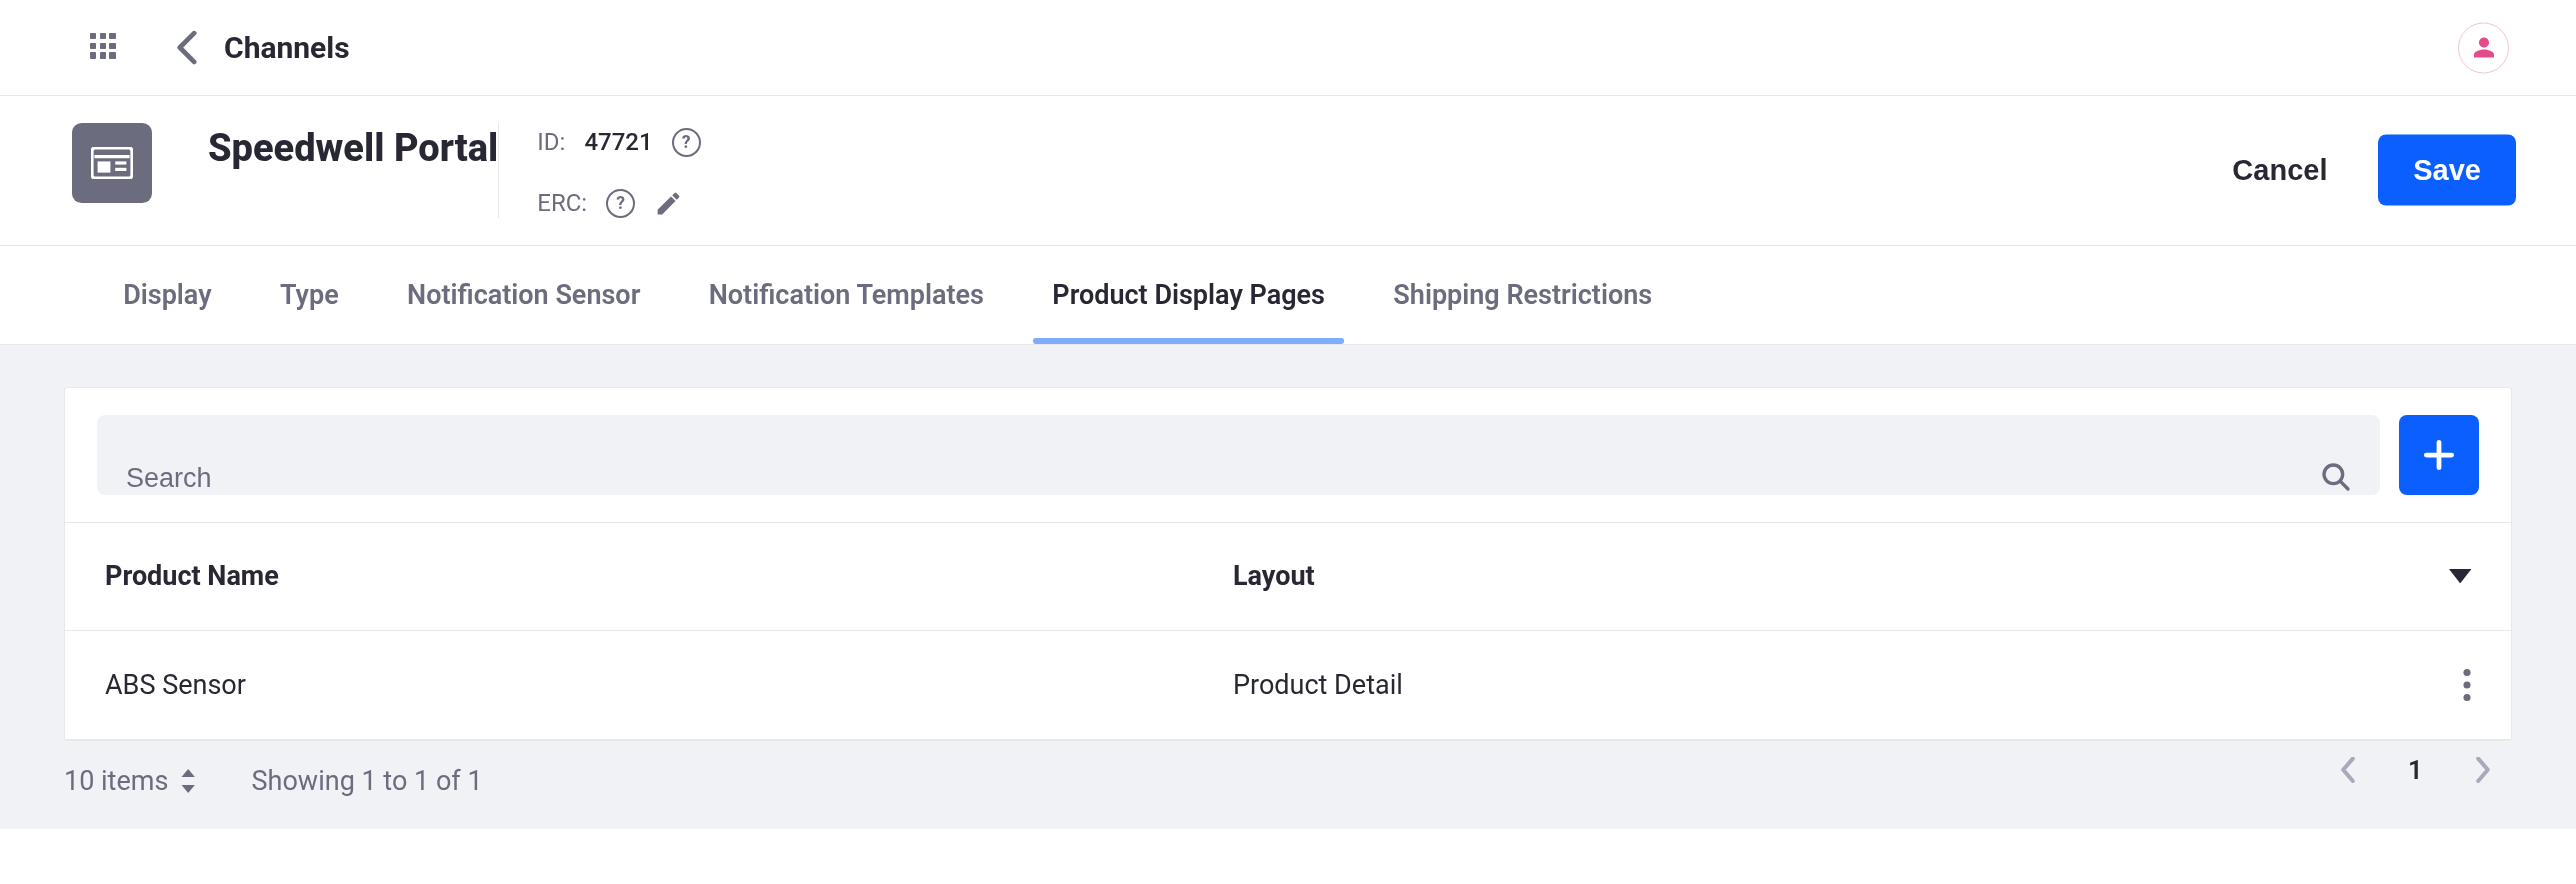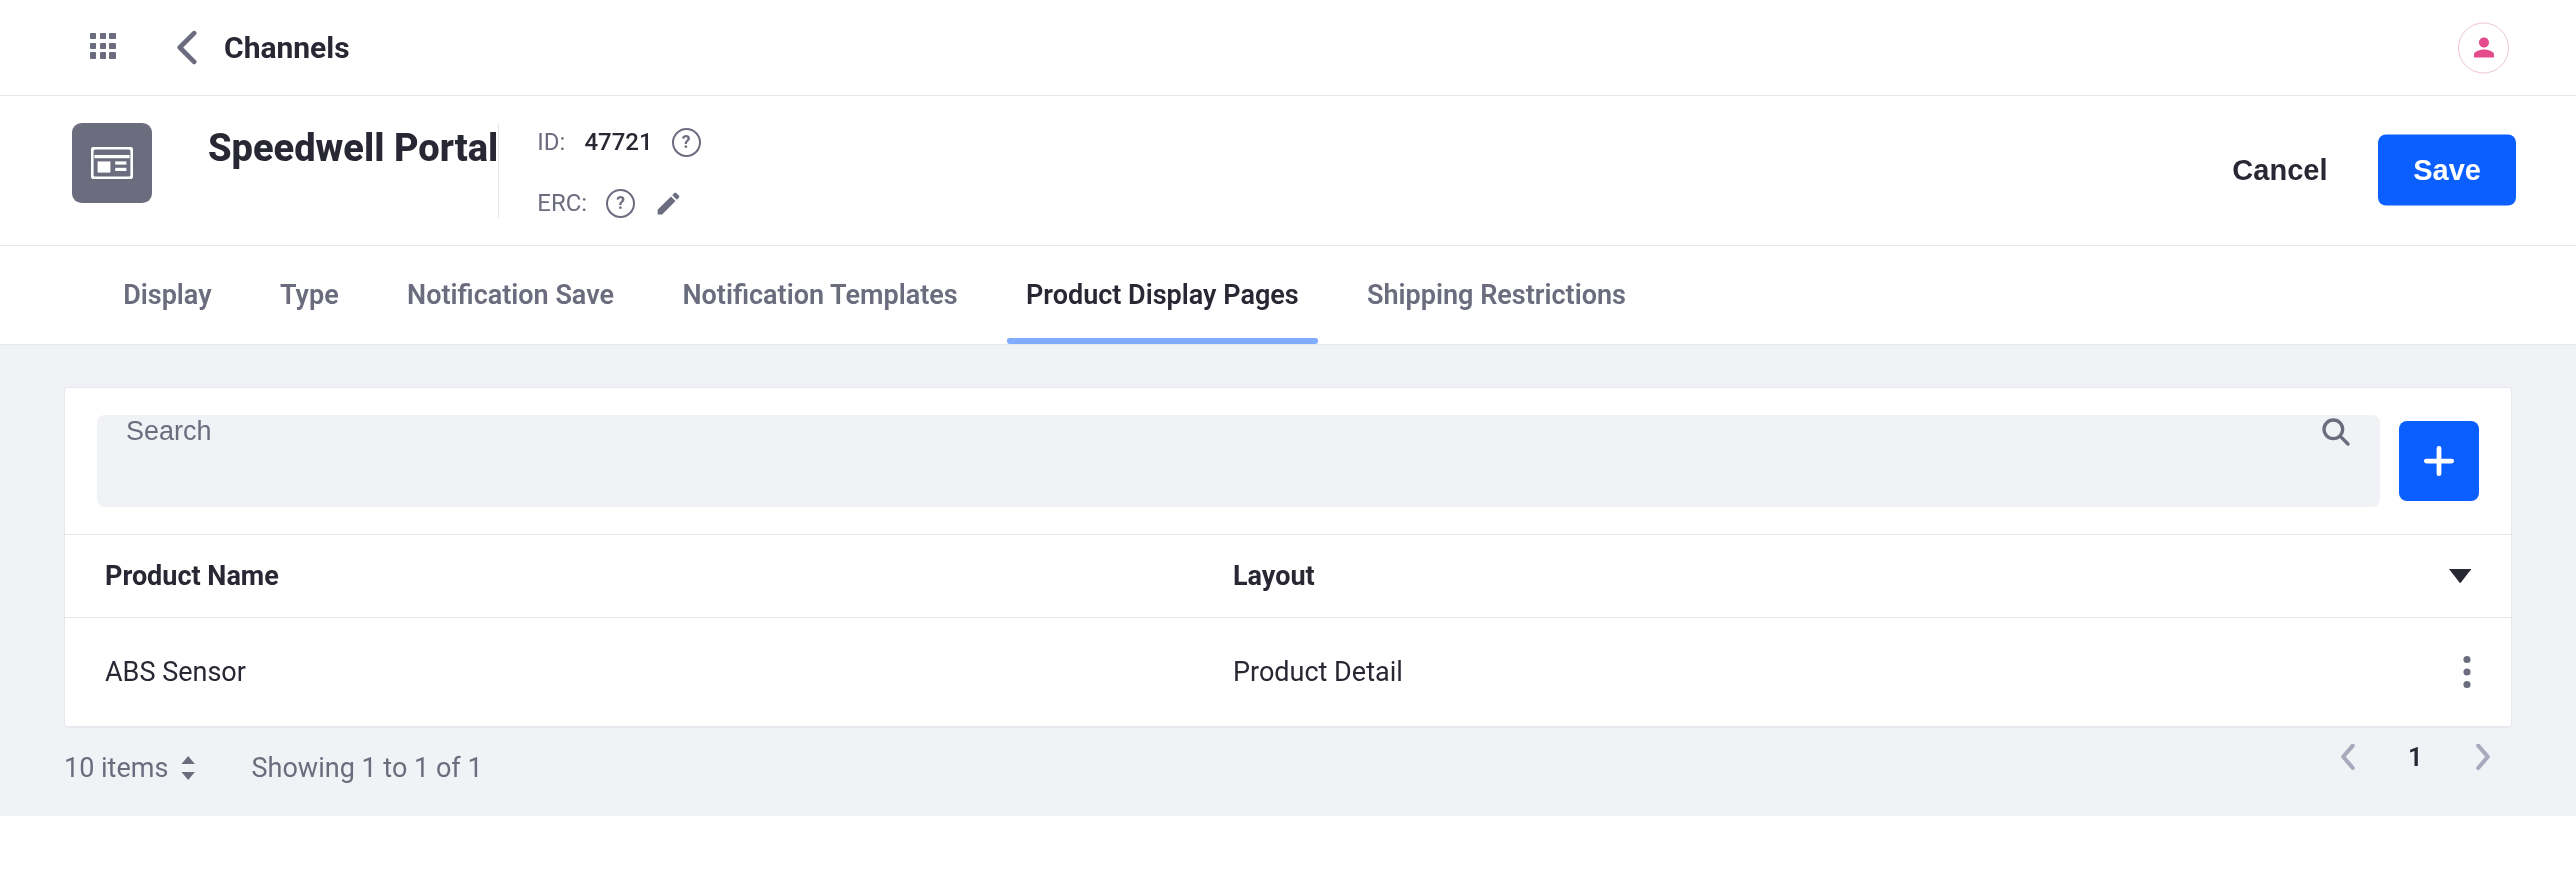--- a/index.html
+++ b/index.html
@@ -140,24 +140,24 @@
   .panel {
     background:#fff;
     border:0.8px solid #e7e7ed;
     border-radius:3.2px;
   }
   .panel-search {
     padding: 27px 32px;
     display:flex; align-items:center; gap: 19px;
   }
   .search-box {
-    flex:1; height:92px;
+    flex:1; height:80px;
     background:#f1f2f5;
     border-radius:8px;
-    display:flex; align-items:flex-start;
+    display:flex; align-items:flex-end;
     padding: 0 27px;
     position:relative;
   }
   .search-box input {
     flex:1; background:transparent; border:none; outline:none;
     font-size:27px; color:#6b6c7e;
   }
   .search-box input::placeholder { color:#6b6c7e; }
   .search-box .mag {
     color:#6b6c7e; width:35px; height:35px; display:flex; align-items:center; justify-content:center;
@@ -166,21 +166,21 @@
   .add-btn {
     width:80px; height:80px; border-radius:8px;
     background:#0b5fff; display:flex; align-items:center; justify-content:center;
     cursor:pointer;
   }
   .add-btn svg { color:#fff; }
 
   .thead {
     display:flex; align-items:center;
     padding: 0 40px;
-    height: 84px;
+    height: 109px;
     border-top:0.8px solid #e7e7ed;
     border-bottom:0.8px solid #e7e7ed;
     font-size:27px; font-weight:700; color:#272833;
   }
   .col-product { width: 1128px; }
   .col-layout  { flex:1; }
   .col-sort    { width: 48px; display:flex; justify-content:flex-end; cursor:pointer; color:#272833; }
 
   .trow {
     display:flex; align-items:center;
@@ -278,21 +278,21 @@
     </div>
     <div class="header-actions">
       <button class="btn-link">Cancel</button>
       <button class="btn-primary">Save</button>
     </div>
   </div>
 
   <div class="tabbar">
     <div class="tab">Display</div>
     <div class="tab">Type</div>
-    <div class="tab">Notification Save</div>
+    <div class="tab">Notification Sensor</div>
     <div class="tab">Notification Templates</div>
     <div class="tab active">Product Display Pages</div>
     <div class="tab">Shipping Restrictions</div>
   </div>
 
   <div class="body">
     <div class="panel">
       <div class="panel-search">
         <div class="search-box">
           <input type="text" placeholder="Search" style="">

